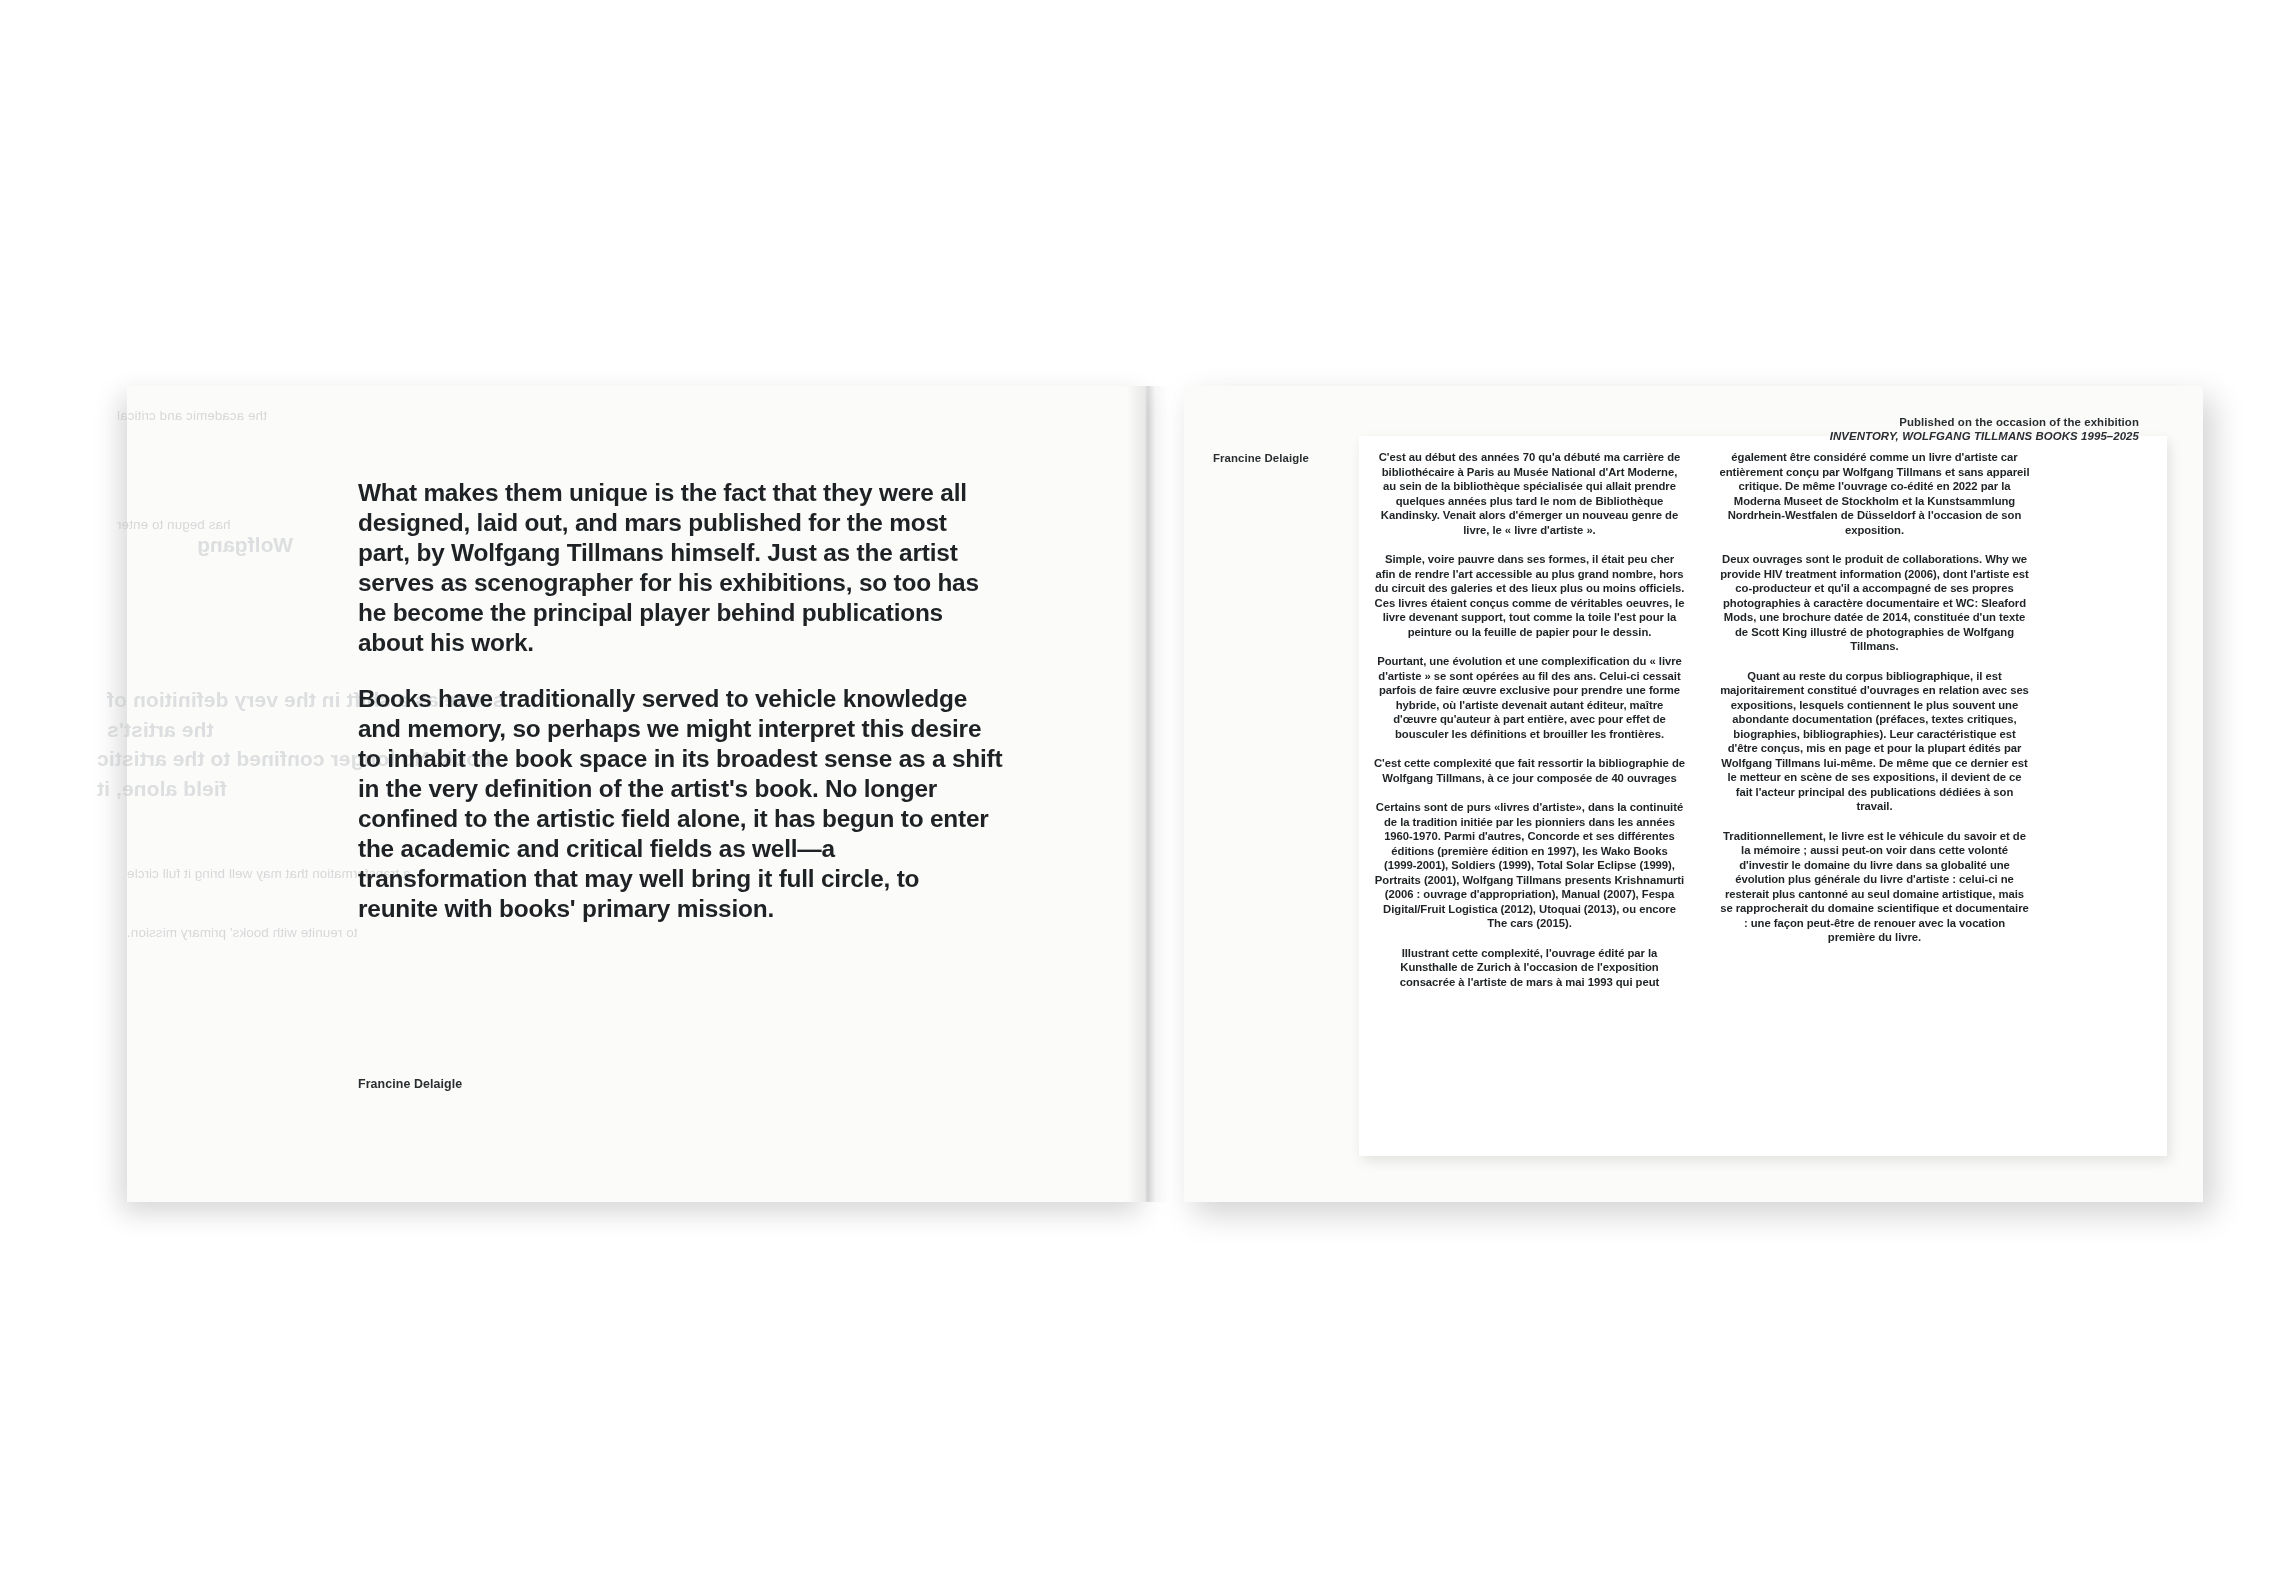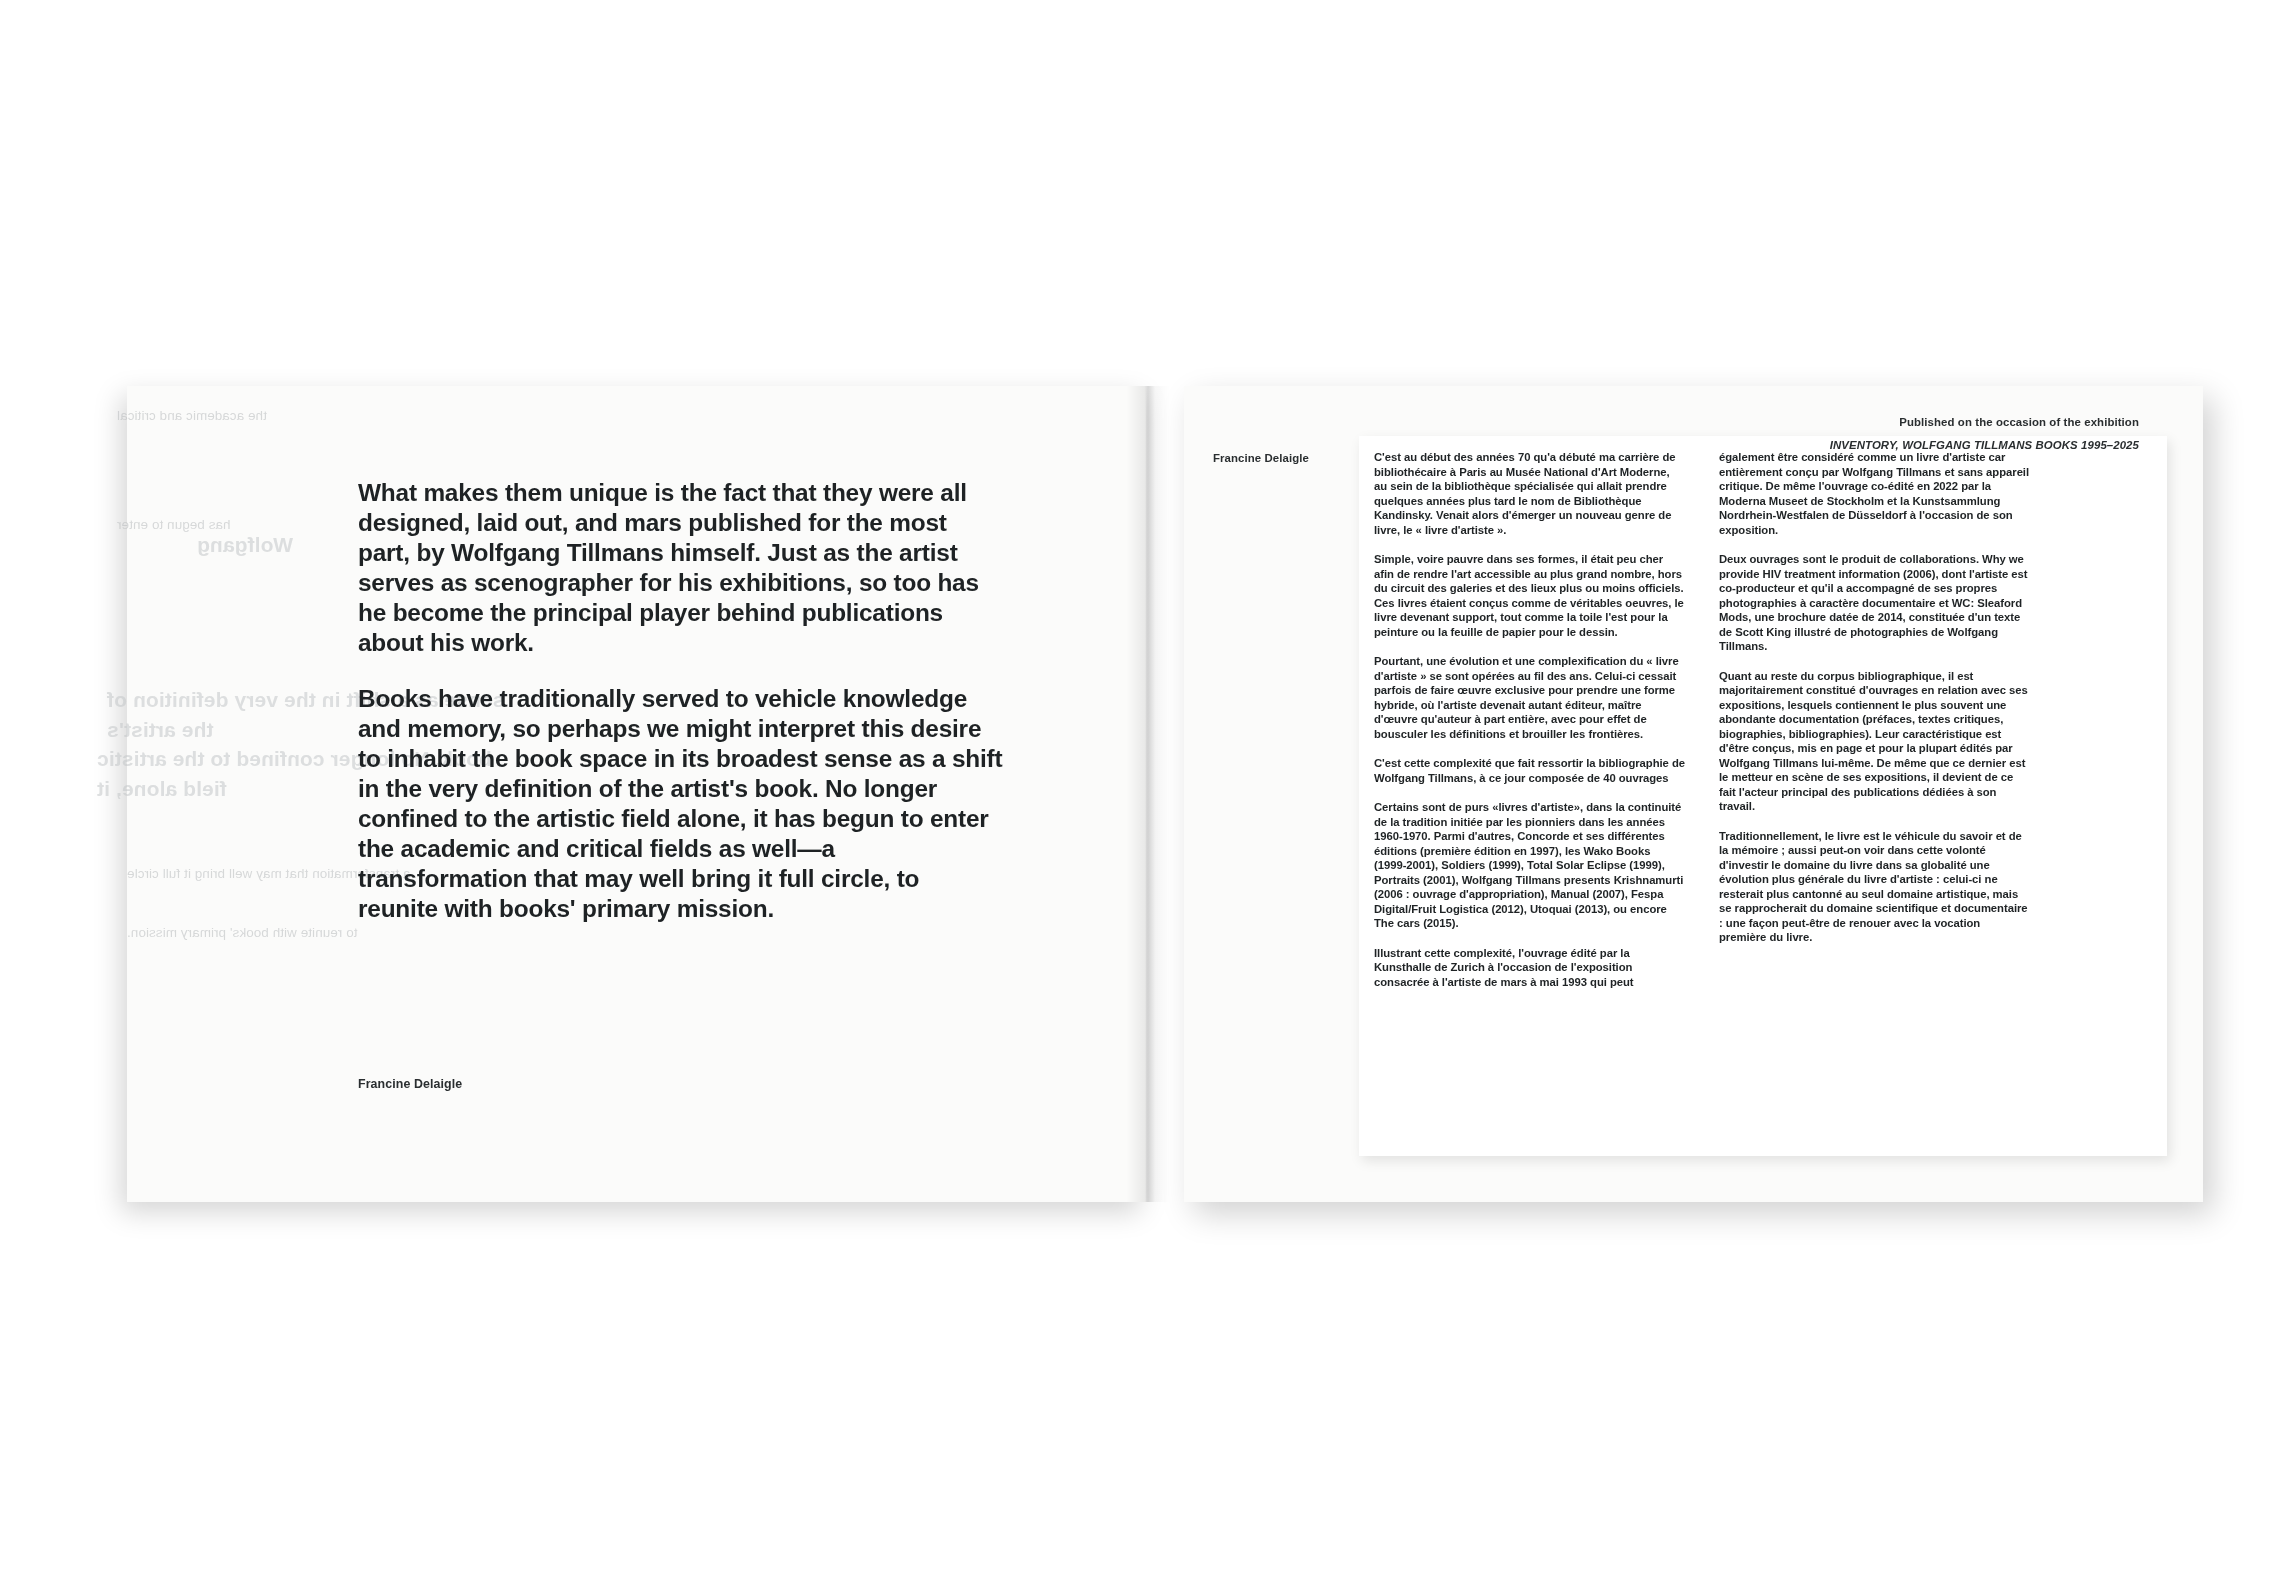--- a/index.html
+++ b/index.html
@@ -125,21 +125,21 @@
     font-weight: 700;
     color: #2a2e30;
     letter-spacing: 0.1px;
   }
   .colophon .line2 {
     font-size: 11.4px;
     font-weight: 700;
     font-style: italic;
     color: #2a2e30;
     letter-spacing: 0.1px;
-    margin-top: 11px;
+    margin-top: 2px;
   }
 
   .byline-right {
     position: absolute;
     left: 29px;
     top: 66px;
     font-size: 11.4px;
     font-weight: 700;
     color: #2a2e30;
     letter-spacing: 0.1px;
@@ -159,20 +159,21 @@
   .fr-col {
     width: 311px;
   }
   .fr-col p {
     margin: 0 0 15px 0;
     font-size: 11.3px;
     line-height: 14.5px;
     color: #1f2325;
     font-weight: 600;
     letter-spacing: -0.05px;
+    text-align: center;
   }
 
   
   .insert-shadow {
     position: absolute;
     left: 175px;
     top: 50px;
     width: 808px;
     height: 720px;
     background: #ffffff;

